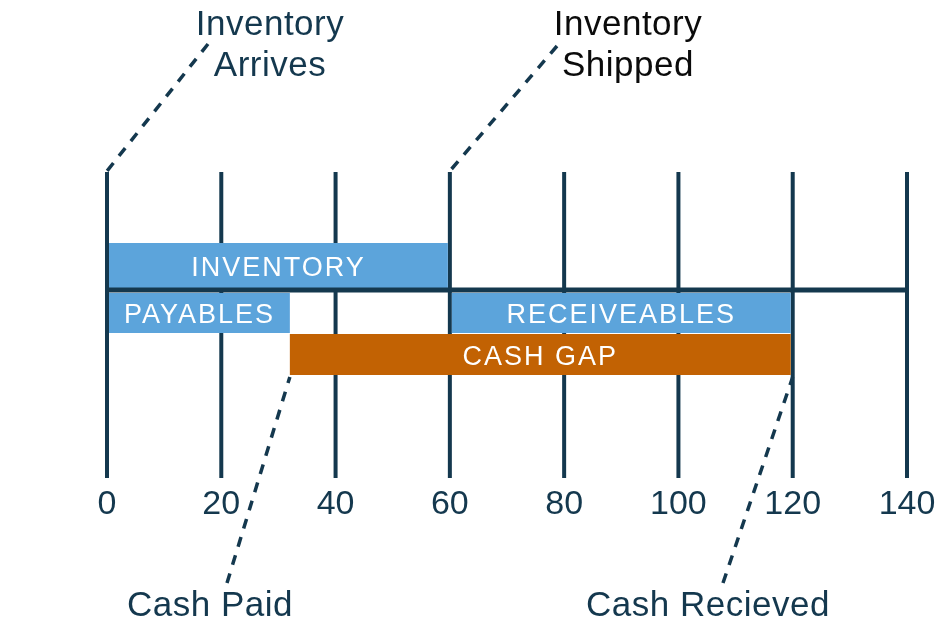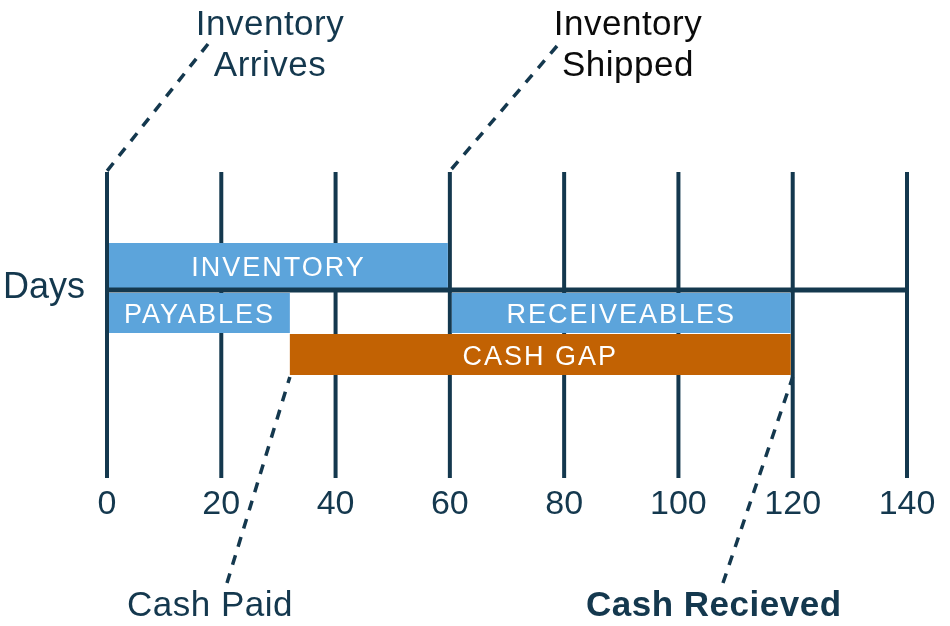--- a/index.html
+++ b/index.html
@@ -53,25 +53,24 @@
         <text x="907" y="514" text-anchor="middle" class="tick-css">140</text>
       </g>
     <g id="g-annlines">
         <line x1="208" y1="44" x2="107" y2="171" stroke="#14384E" stroke-width="3.5" stroke-dasharray="10 9"></line>
         <line x1="557" y1="46" x2="449.85714285714283" y2="171" stroke="#14384E" stroke-width="3.5" stroke-dasharray="10 9"></line>
         <line x1="227" y1="583" x2="289.8571428571429" y2="377" stroke="#14384E" stroke-width="3.5" stroke-dasharray="10 9"></line>
         <line x1="723" y1="583" x2="792.7142857142857" y2="377" stroke="#14384E" stroke-width="3.5" stroke-dasharray="10 9"></line>
       </g>
   </svg>
 
-  <div class="axis-title" style="left:3px;top:266px;">Days</div>
 
   <div class="ann center" style="left: 160px; top: 2px; width: 220px; color: rgb(20, 56, 78);">Inventory
 Arrives</div>
 
   <div class="ann center" style="left: 518px; top: 2px; width: 220px; color: rgb(11, 11, 11);">Inventory
 Shipped</div>
 
   <div class="ann" style="left: 127px; top: 583px; color: rgb(20, 56, 78); text-align: center;">Cash Paid</div>
 
-  <div class="ann" style="left: 586px; top: 583px; color: rgb(20, 56, 78); font-weight: bold;">Cash Recieved</div>
+  <div class="ann" style="left: 586px; top: 583px; color: rgb(20, 56, 78);">Cash Recieved</div>
 
 </div>
 
 </body></html>

